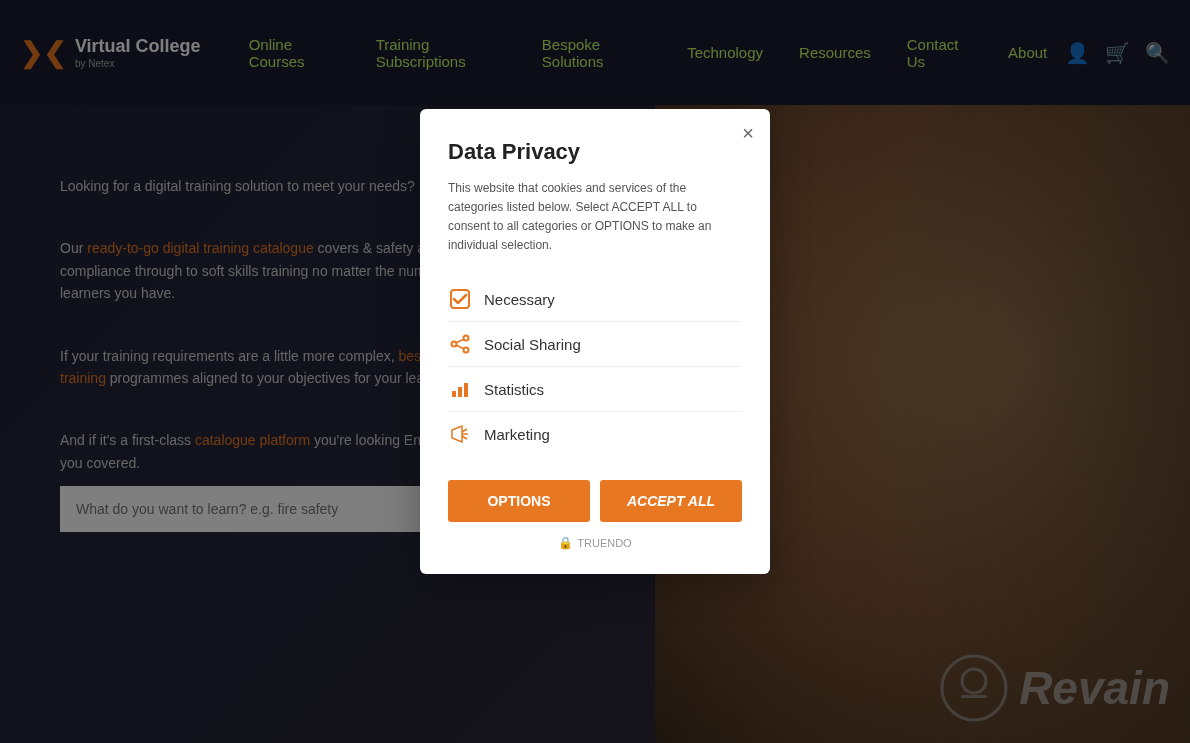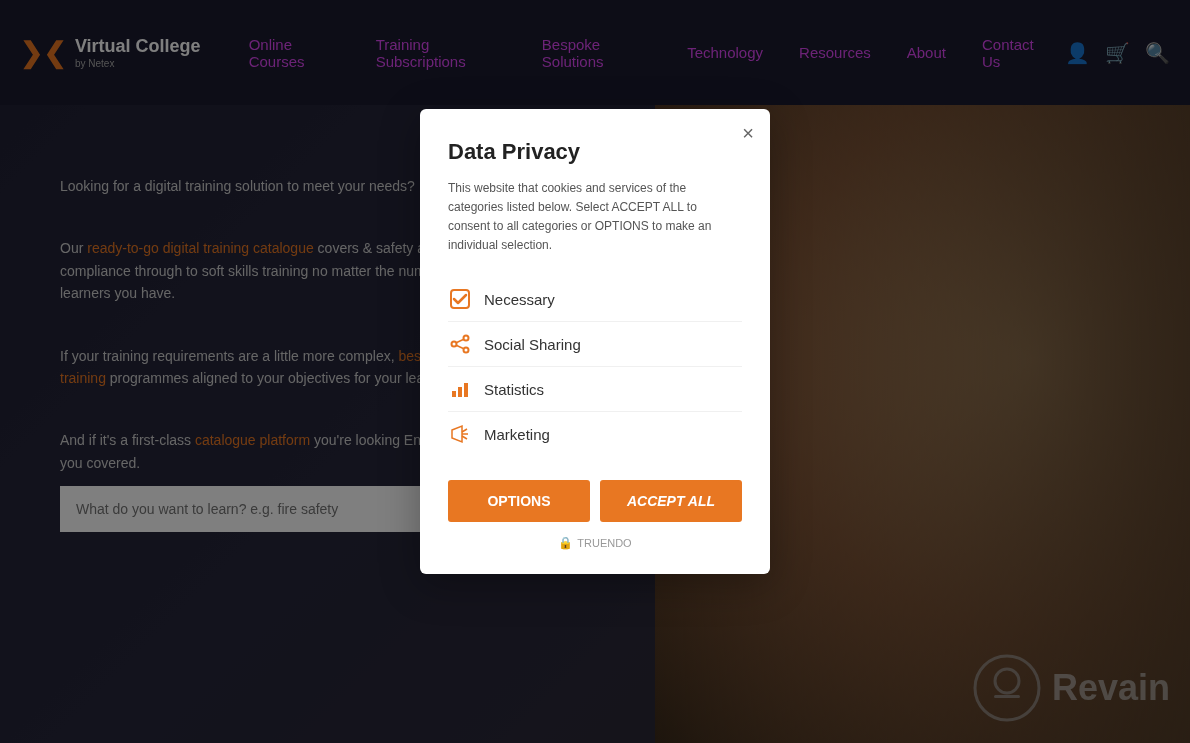--- a/index.html
+++ b/index.html
@@ -41,21 +41,21 @@
       color: #aaa;
       font-size: 10px;
     }
     .nav {
       display: flex;
       align-items: center;
       gap: 0;
       flex: 1;
     }
     .nav-item {
-      color: #d946ef;
+      color: #bef264;
       text-decoration: none;
       padding: 0 18px;
       font-size: 15px;
       cursor: pointer;
       height: 105px;
       display: flex;
       align-items: center;
     }
     .header-icons {
       display: flex;
@@ -158,22 +158,23 @@
       align-items: center;
       gap: 10px;
       opacity: 0.6;
     }
     .revain-logo {
       width: 70px;
       height: 70px;
     }
     .revain-text {
       color: #ccc;
-      font-size: 36px;
-      font-weight: bold;
+      font-size: 46px;
+      font-weight: bold;
+      font-style: italic;
     }
 
     
     .modal-overlay {
       position: absolute;
       top: 0; left: 0; right: 0; bottom: 0;
       background: rgba(0,0,0,0.5);
       z-index: 100;
       display: flex;
       align-items: center;
@@ -304,22 +305,22 @@
       <span class="logo-name">Virtual College</span>
       <span class="logo-sub">by Netex</span>
     </div>
   </div>
   <nav class="nav">
     <a class="nav-item">Online Courses</a>
     <a class="nav-item">Training Subscriptions</a>
     <a class="nav-item">Bespoke Solutions</a>
     <a class="nav-item">Technology</a>
     <a class="nav-item">Resources</a>
+    <a class="nav-item">Contact Us</a>
     <a class="nav-item">About</a>
-    <a class="nav-item">Contact Us</a>
   </nav>
   <div class="header-icons">
     <span class="header-icon">👤</span>
     <span class="header-icon">🛒</span>
     <span class="header-icon">🔍</span>
   </div>
 </div>
 
 <div class="sale-banner">
   <a>December Sale! Get 10% off orders over £50 with code DEC50 | Get 20% off orders over £100 with code DEC100</a>

